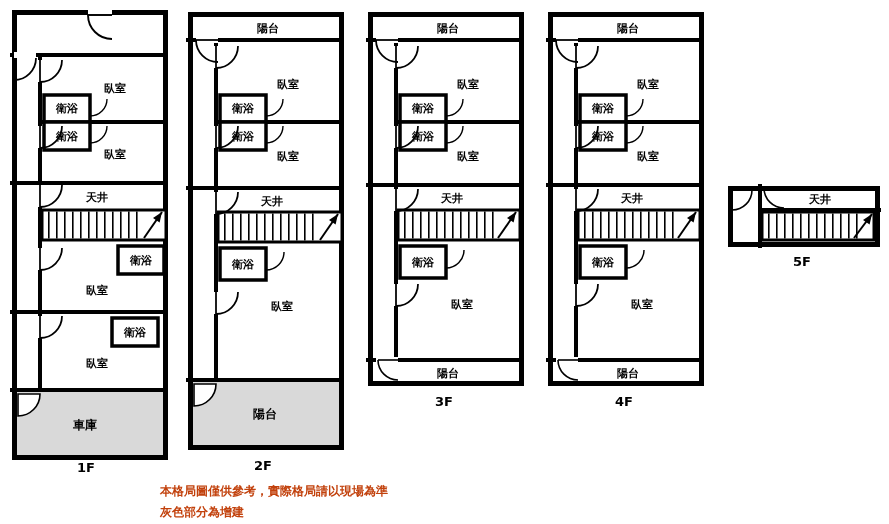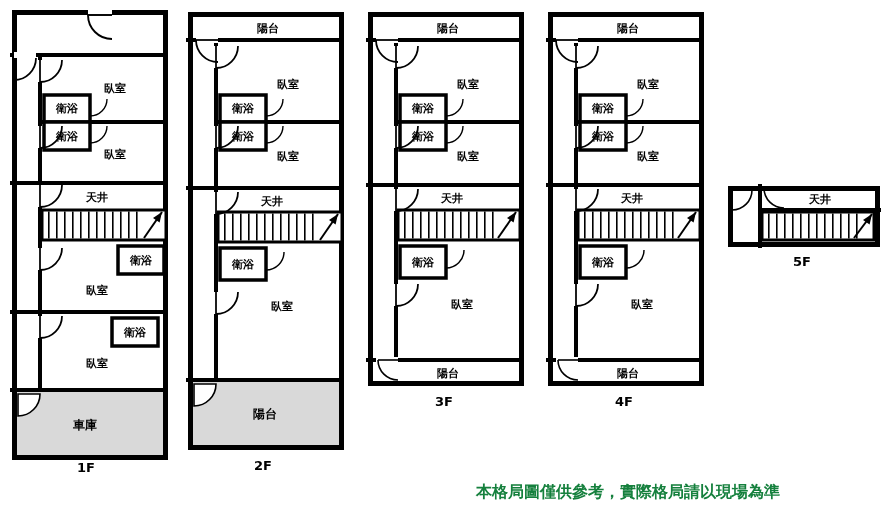--- a/index.html
+++ b/index.html
@@ -8,21 +8,21 @@
   .canvas { position:relative; width:889px; height:524px; background:#ffffff; overflow:hidden; }
   .plan { position:absolute; }
   .plan text {
     font-family:"DejaVu Sans","Liberation Sans",sans-serif;
     font-size:11px; font-weight:700; fill:#000; text-anchor:middle;
   }
   .plan text.floor-label { font-size:13px; font-weight:700; }
   .plan text.big { font-size:12px; }
   .footnote {
     position:absolute; left:160px; top:481px; width:620px;
-    text-align:right; font-size:16px; font-weight:700; color:#15803d; line-height:21px;
+    text-align:left; font-size:12px; font-weight:700; color:#c2410c; line-height:21px;
   }
 </style>
 </head>
 <body>
 
 <div class="canvas">
 
   <svg width="0" height="0" style="position:absolute" aria-hidden="true">
     <defs>
       <g id="door" fill="none" stroke="#000" stroke-width="1.6">
@@ -257,15 +257,16 @@
     <g>
       <use href="#door" transform="translate(6,10) scale(1.0)"></use>
       <use href="#door" transform="translate(58,8) rotate(90) scale(1.0)"></use>
     </g>
     <text x="94" y="23">天井</text>
     <text x="76" y="86" class="floor-label">5F</text>
   </svg>
 
   <div class="footnote">
     <div>本格局圖僅供參考，實際格局請以現場為準</div>
+    <div>灰色部分為增建</div>
   </div>
 
 </div>
 
 </body></html>

